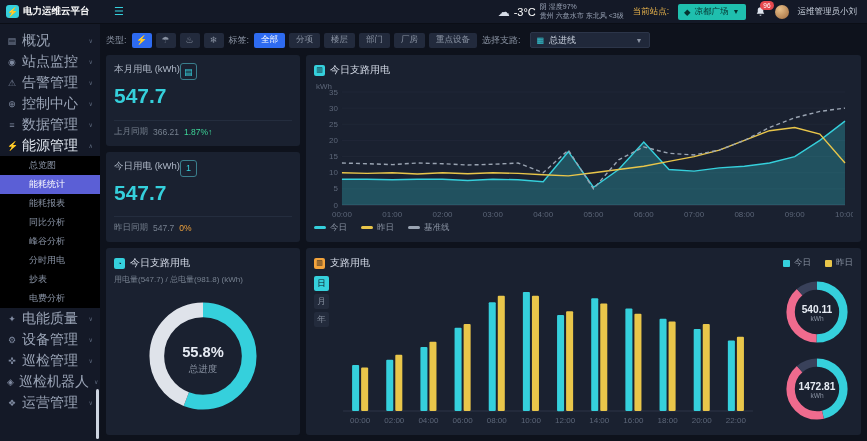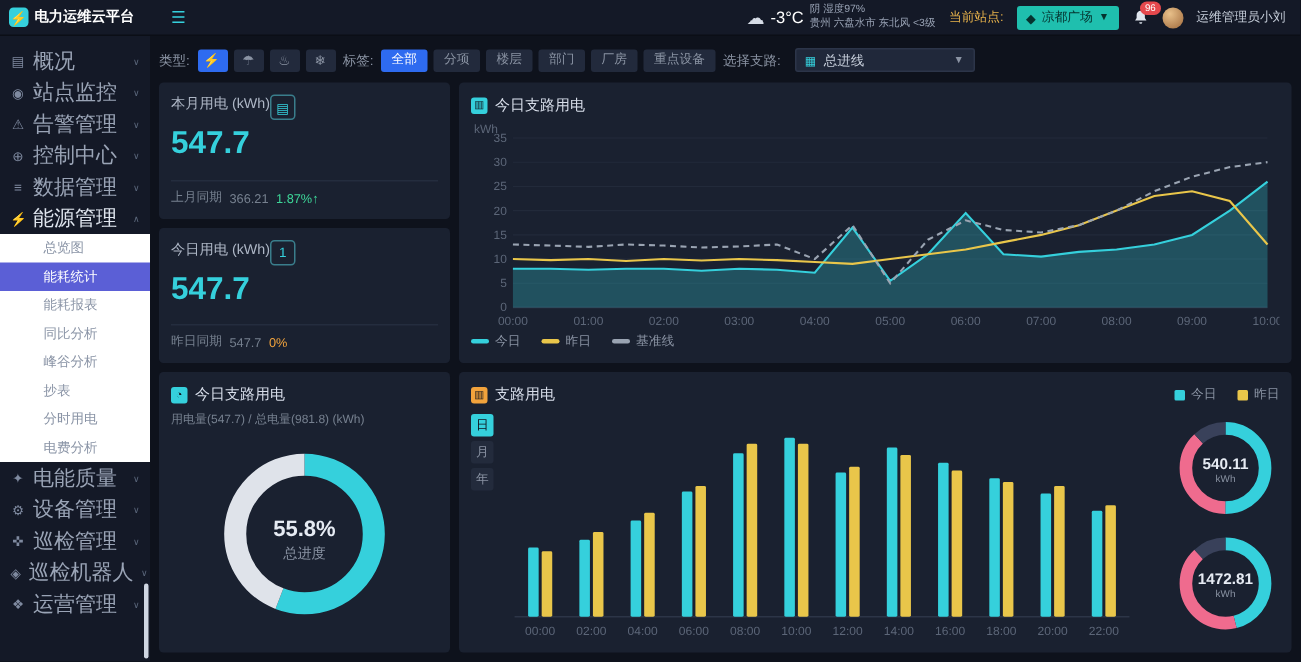--- a/index.html
+++ b/index.html
@@ -24,21 +24,21 @@
 .avatar{width:14px;height:14px;border-radius:50%;background:radial-gradient(circle at 35% 30%,#e8c08a,#a06a3c);flex-shrink:0}
 .user-name{font-size:8.5px;color:#c7cfdb;white-space:nowrap;cursor:pointer}
 
 .layout{display:flex;height:417px}
 .sidebar{width:100px;background:#141927;position:relative;overflow:hidden;flex-shrink:0;padding-top:6px}
 .sb-item{height:21px;display:flex;align-items:center;gap:5px;padding:0 7px;color:#9aa4b6;cursor:pointer;white-space:nowrap}
 .sb-item .sb-ico{width:10px;color:#7f8aa0;font-size:9px;text-align:center}
 .sb-item .sb-lbl{flex:1;font-size:14px}
 .sb-item .sb-chev{font-size:6px;color:#5c687c}
 .sb-item.expanded{color:#dfe5ee}
-.sb-sub{background:#ffffff}
+.sb-sub{background:#000000}
 .sb-subitem{height:19px;display:flex;align-items:center;padding-left:29px;font-size:9px;color:#8a94a6;cursor:pointer;white-space:nowrap}
 .sb-subitem.active{background:#5b5fd6;color:#ffffff}
 .sb-scroll{position:absolute;right:1px;bottom:2px;width:3px;height:50px;background:#cfd6e2;border-radius:2px}
 
 .main{flex:1;padding:6px;display:flex;flex-direction:column;gap:5px;min-width:0}
 .filters{display:flex;align-items:center;gap:5px;height:20px;flex-shrink:0}
 .flabel{color:#8a93a3;font-size:9px}
 .type-chips,.tag-chips{display:flex;gap:4px}
 .chip{background:#222a3c;color:#8a93a3;border-radius:2px;cursor:pointer;display:flex;align-items:center;justify-content:center}
 .ico-chip{width:20px;height:15px;font-size:9px}
@@ -165,22 +165,22 @@
           <span class="sb-ico">⚡</span>
           <span class="sb-lbl">能源管理</span>
           <span class="sb-chev">∧</span>
         </div>
         <div class="sb-sub">
           <div class="sb-subitem">总览图</div>
           <div class="sb-subitem active">能耗统计</div>
           <div class="sb-subitem">能耗报表</div>
           <div class="sb-subitem">同比分析</div>
           <div class="sb-subitem">峰谷分析</div>
+          <div class="sb-subitem">分时用电</div>
           <div class="sb-subitem">抄表</div>
-          <div class="sb-subitem">分时用电</div>
           <div class="sb-subitem">电费分析</div>
         </div>
         <div class="sb-item">
           <span class="sb-ico">✦</span>
           <span class="sb-lbl">电能质量</span>
           <span class="sb-chev">∨</span>
         </div>
         <div class="sb-item">
           <span class="sb-ico">⚙</span>
           <span class="sb-lbl">设备管理</span>

